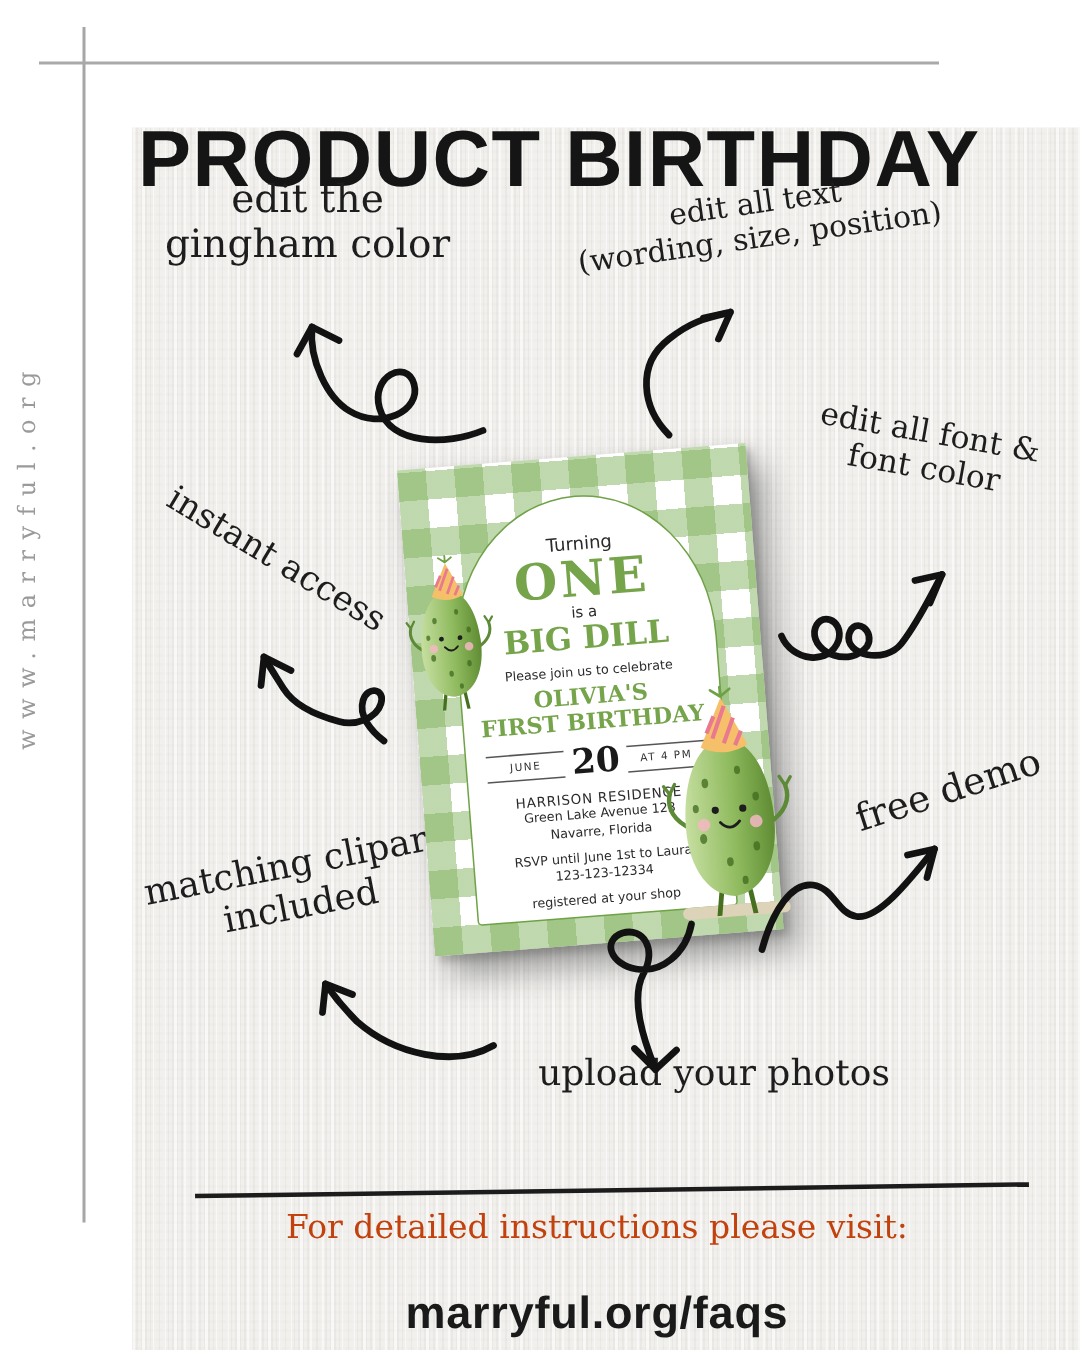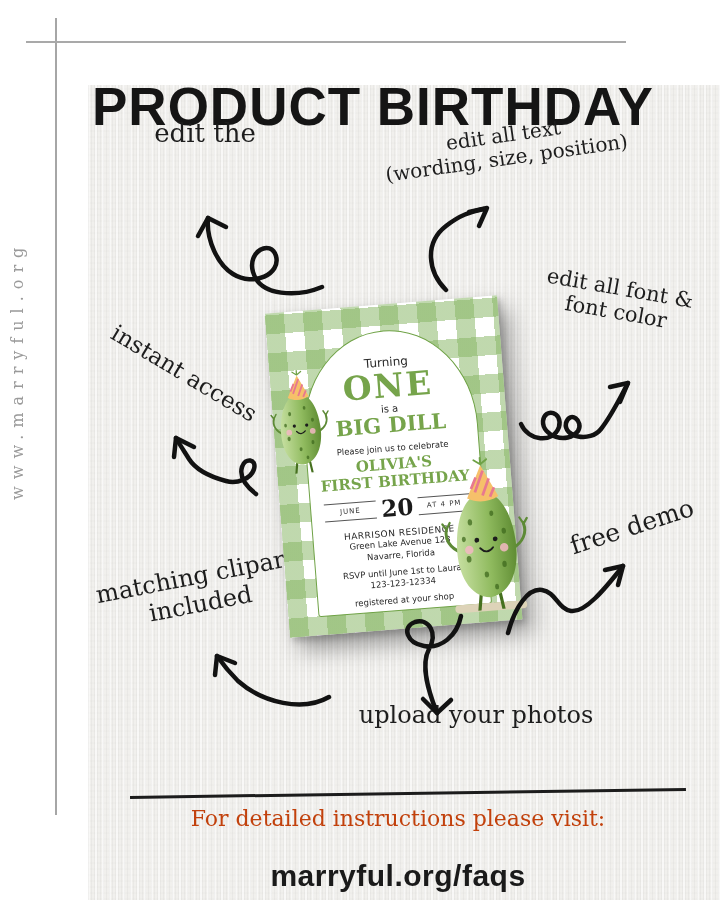--- a/index.html
+++ b/index.html
@@ -127,20 +127,21 @@
 
 <div class="texture"></div>
 <div class="rule-v"></div>
 <div class="rule-h"></div>
 
 <div class="vurl">www.marryful.org</div>
 <h1 class="title">PRODUCT BIRTHDAY</h1>
 
 <div class="label lbl-gingham">
   <span class="ln">edit the</span>
+  <span class="ln">gingham color</span>
 </div>
 <div class="label lbl-text">
   <span class="ln">edit all text</span>
   <span class="ln">(wording, size, position)</span>
 </div>
 <div class="label lbl-font">
   <span class="ln">edit all font &amp;</span>
   <span class="ln">font color</span>
 </div>
 <div class="label lbl-access">instant access</div>

